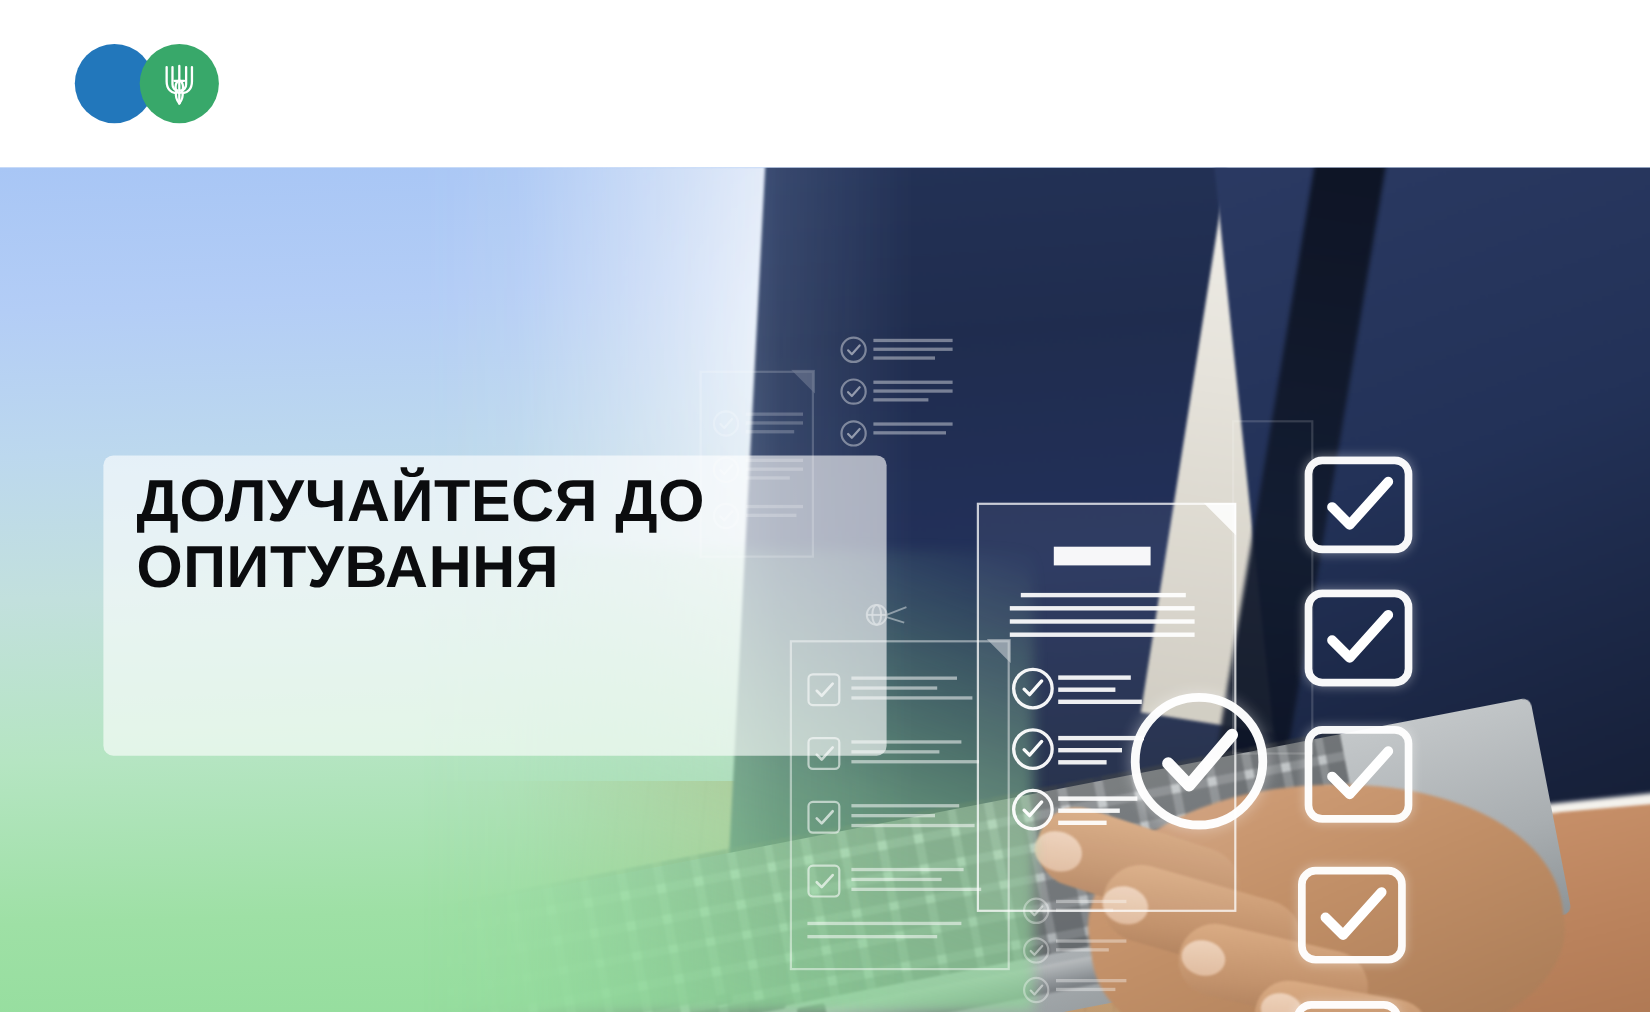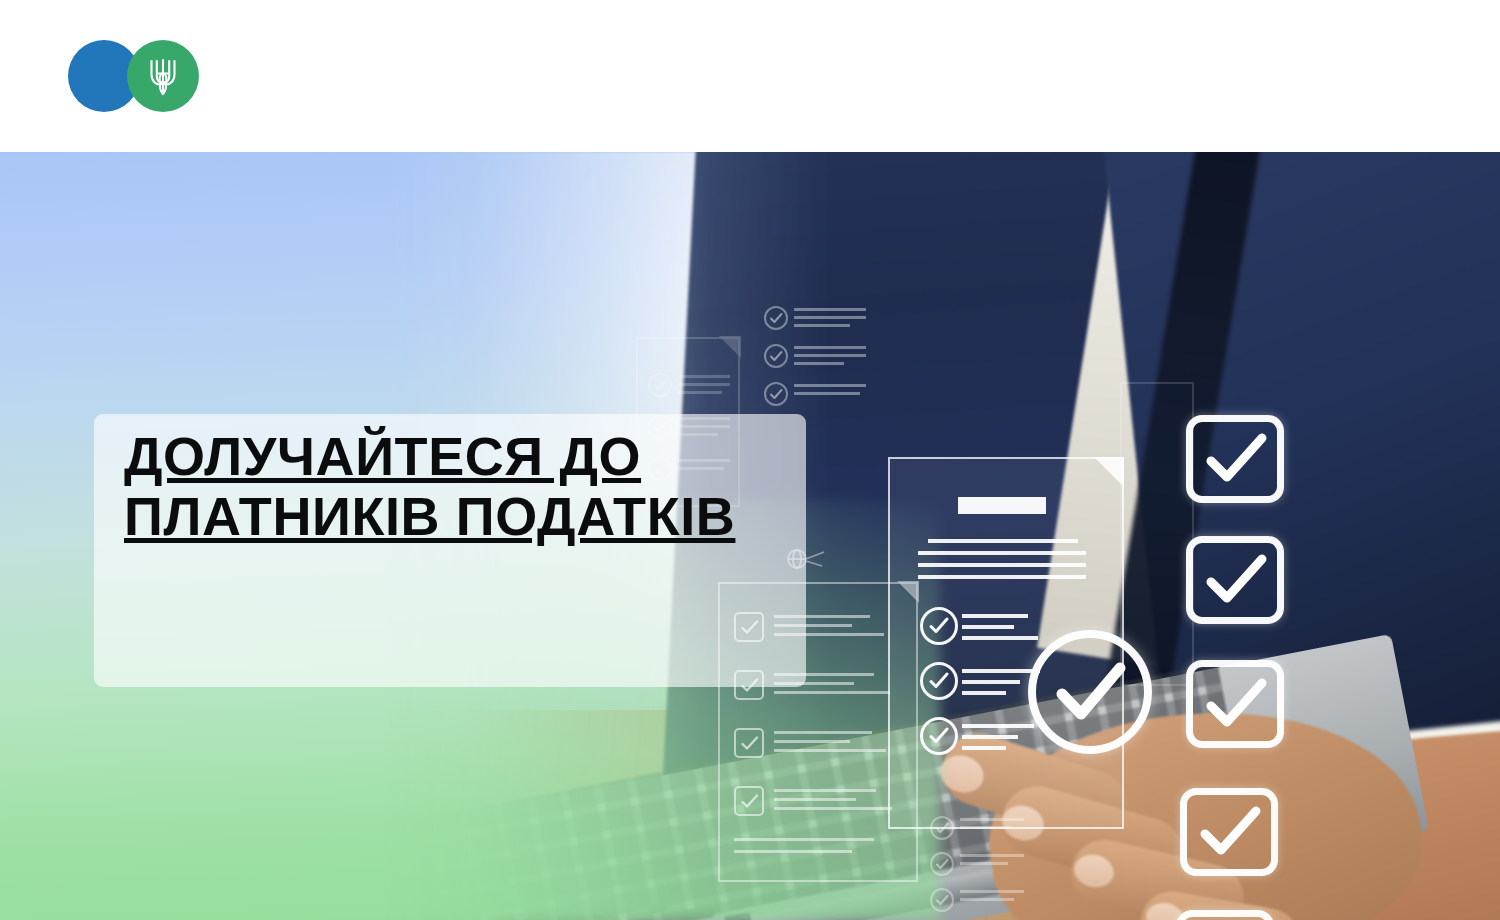--- a/index.html
+++ b/index.html
@@ -216,21 +216,21 @@
   .headline{
     position:absolute;left:124px;top:274px;z-index:40;
     font-family:"Liberation Sans","DejaVu Sans",sans-serif;
     font-weight:bold;
     font-size:54px;
     line-height:60px;
     letter-spacing:0.6px;
     color:#0b0c0e;
     white-space:nowrap;
   }
-  .headline div{display:block;text-decoration:underline;}
+  .headline div{display:block;}
 </style>
 </head>
 <body>
 
 <div class="page">
 
   <div class="header">
     <div class="logo-block">
       <div class="logo-marks">
         <div class="circle-blue"></div>
@@ -483,17 +483,17 @@
       <div class="cbox" style="left:1176px;top:758px;">
         <svg width="98" height="88" viewBox="0 0 98 88">
             <path d="M25 46 L41 62 L76 23" fill="none" stroke="#ffffff" stroke-width="9" stroke-linecap="round" stroke-linejoin="round"></path>
           </svg>
       </div>
     </div>
 
     <div class="headline-panel"></div>
     <div class="headline">
       <div>ДОЛУЧАЙТЕСЯ ДО</div>
-      <div>ПЛАТНИКІВ ПОДАТКІВ</div>
+      <div>ОПИТУВАННЯ</div>
     </div>
 
   </div>
 </div>
 
 </body></html>

